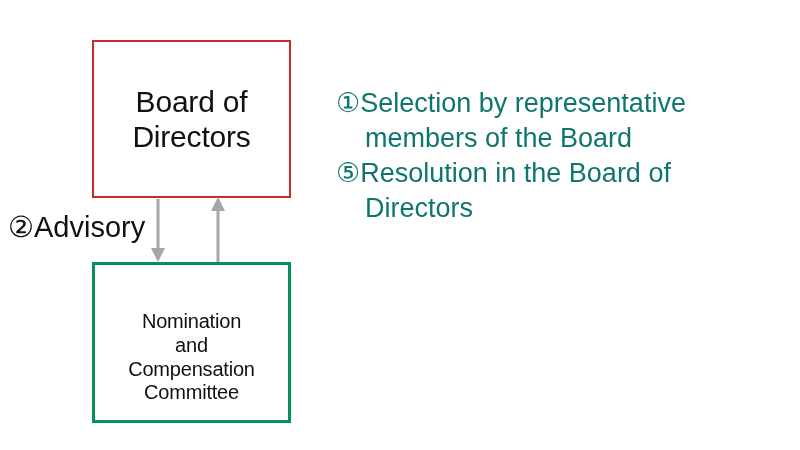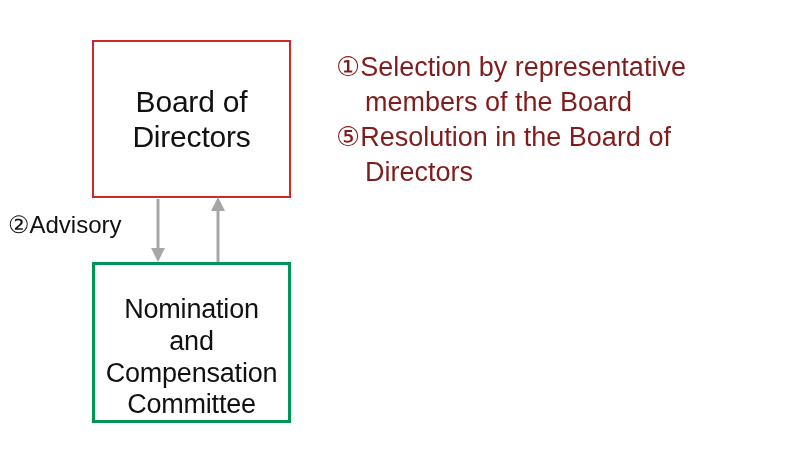--- a/index.html
+++ b/index.html
@@ -46,59 +46,60 @@
   }
   .box-label {
     line-height: 1.18;
     color: #111111;
   }
   #board-label {
     font-size: 30px;
     letter-spacing: -0.2px;
   }
   #committee-label {
-    font-size: 27px;
+    font-size: 20px;
     letter-spacing: -0.2px;
     margin-top: 30px;
   }
 
   
   .arrow-svg {
     position: absolute;
     left: 0;
     top: 0;
     width: 800px;
     height: 450px;
     pointer-events: none;
   }
 
   
   .edge-label {
     position: absolute;
-    font-size: 24px;
+    font-size: 29px;
     line-height: 1;
     white-space: nowrap;
     color: #111111;
   }
   #advisory-label {
     left: 8px;
     top: 213px;
   }
   #report-label {
     left: 228px;
     top: 213px;
   }
 
   
   .note-block {
     position: absolute;
     width: 430px;
     font-size: 27px;
     line-height: 1.30;
-    color: #7f1d1d;
+    color: #0f766e;
+    margin-top: 36px;
   }
   #note-top {
     left: 336px;
     top: 50px;
   }
   #note-bottom {
     left: 336px;
     top: 281px;
   }
   .note-item {

